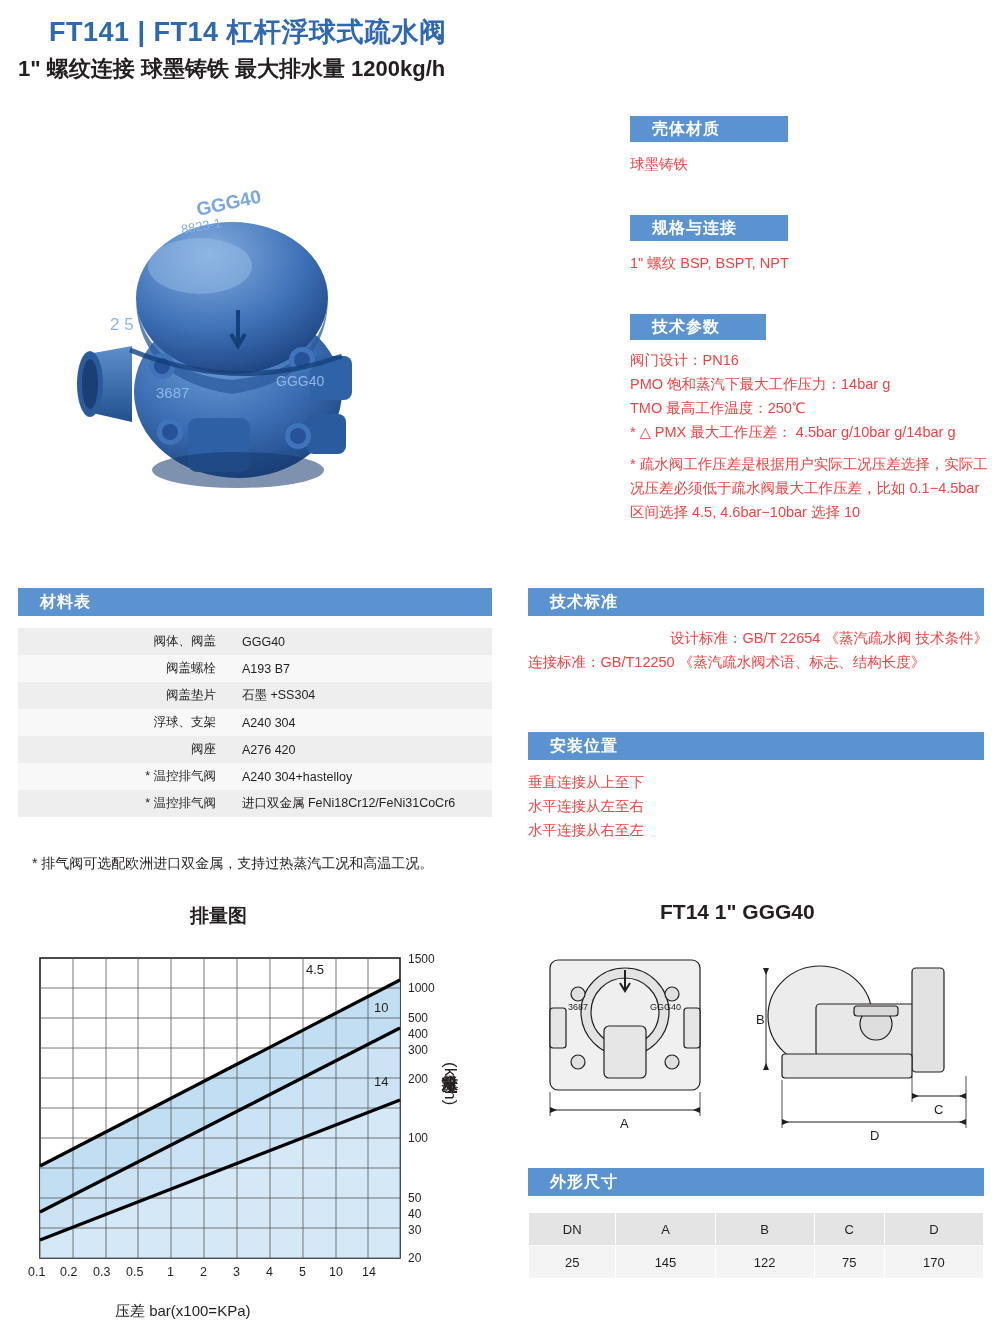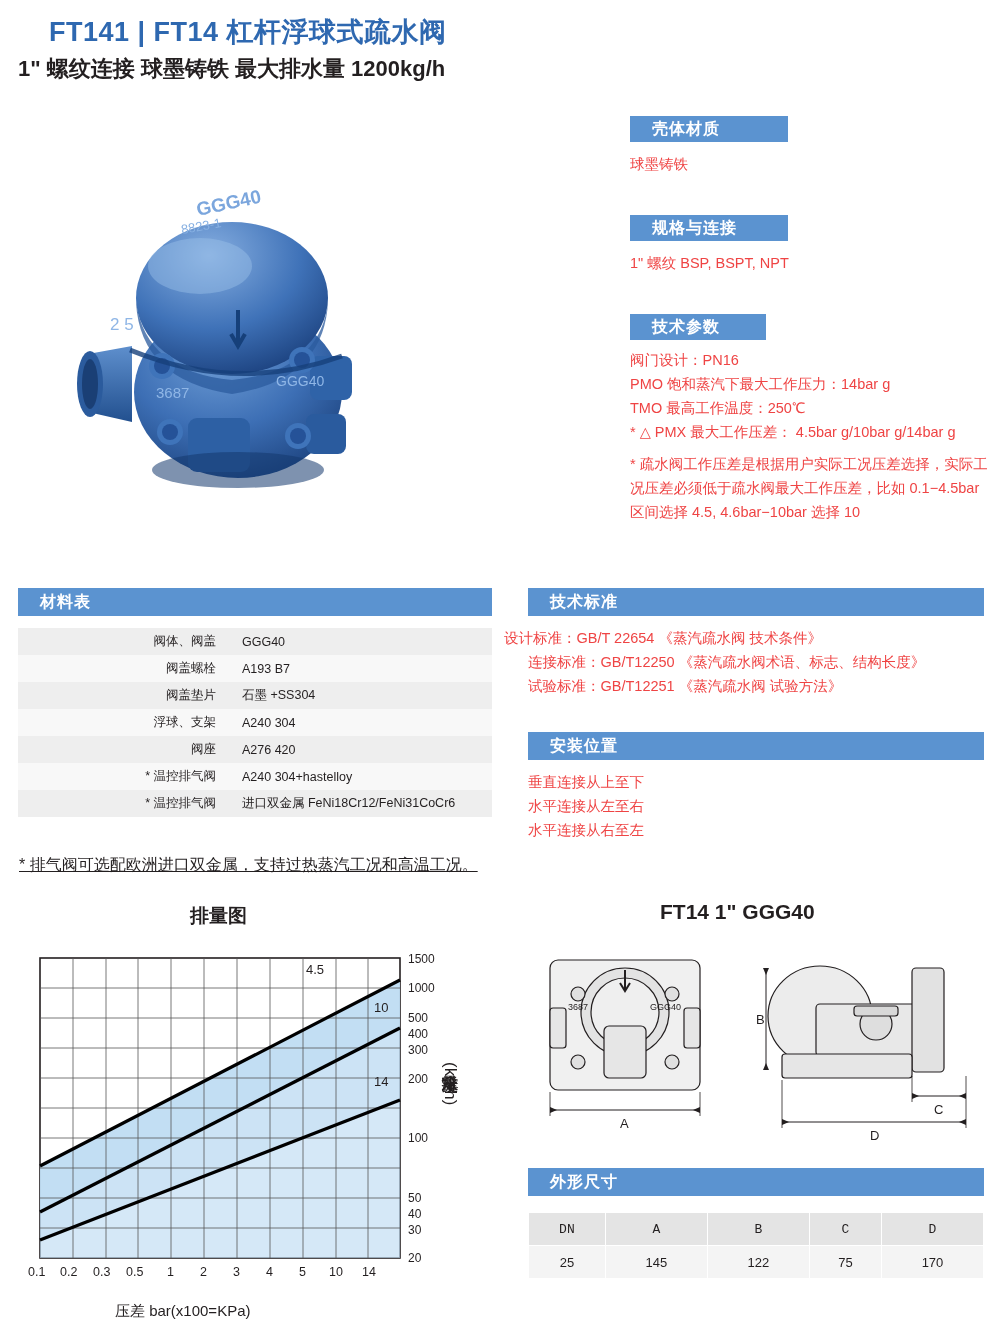--- a/index.html
+++ b/index.html
@@ -93,25 +93,24 @@
   .mat-table tr:nth-child(odd) { background: #eeeeee; }
   .mat-table tr:nth-child(even) { background: #f8f8f8; }
   .mat-table td.k {
     width: 188px;
     text-align: right;
     padding-right: 16px;
   }
   .mat-table td.v { text-align: left; }
   .mat-note {
     position: absolute;
-    left: 19px;
+    left: 32px;
     top: 855px;
-    font-size: 16px;
-    color: #231f20;
-    text-decoration: underline;
+    font-size: 14px;
+    color: #231f20;
   }
 
   
   .chart-title {
     position: absolute;
     left: 190px;
     top: 903px;
     font-size: 19px;
     font-weight: bold;
   }
@@ -154,21 +153,20 @@
     border-collapse: collapse;
     font-size: 13px;
     text-align: center;
   }
   .dim-table th {
     background: #e4e4e4;
     font-weight: normal;
     height: 30px;
     border: 1px solid #ffffff;
     color: #231f20;
-    font-family: Liberation Mono, monospace;
   }
   .dim-table td {
     background: #f4f4f4;
     height: 30px;
     border: 1px solid #ffffff;
     color: #231f20;
   }
 </style>
 </head>
 <body>
@@ -279,23 +277,22 @@
       </tr>
       <tr>
         <td class="k">* 温控排气阀</td>
         <td class="v">进口双金属 FeNi18Cr12/FeNi31CoCr6</td>
       </tr>
     </tbody>
   </table>
   <div class="mat-note">* 排气阀可选配欧洲进口双金属，支持过热蒸汽工况和高温工况。</div>
 
   <div class="sec-head" style="left:528px; top:588px; width:456px; height:28px;">技术标准</div>
-  <div class="body-text" style="left:504px; top:626px; width:460px;">设计标准：GB/T 22654 《蒸汽疏水阀 技术条件》</div>
+  <div class="body-text" style="left:528px; top:626px; width:460px;text-align:right;">设计标准：GB/T 22654 《蒸汽疏水阀 技术条件》</div>
   <div class="body-text" style="left:528px; top:650px; width:470px;">连接标准：GB/T12250 《蒸汽疏水阀术语、标志、结构长度》</div>
-  <div class="body-text" style="left:528px; top:674px; width:460px;">试验标准：GB/T12251 《蒸汽疏水阀 试验方法》</div>
 
   <div class="sec-head" style="left:528px; top:732px; width:456px; height:28px;">安装位置</div>
   <div class="body-text" style="left:528px; top:770px; width:400px;">垂直连接从上至下</div>
   <div class="body-text" style="left:528px; top:794px; width:400px;">水平连接从左至右</div>
   <div class="body-text" style="left:528px; top:818px; width:400px;">水平连接从右至左</div>
 
   <div class="chart-title">排量图</div>
   <div class="chart-wrap">
     <svg width="470" height="360" viewBox="0 0 470 360">
 

